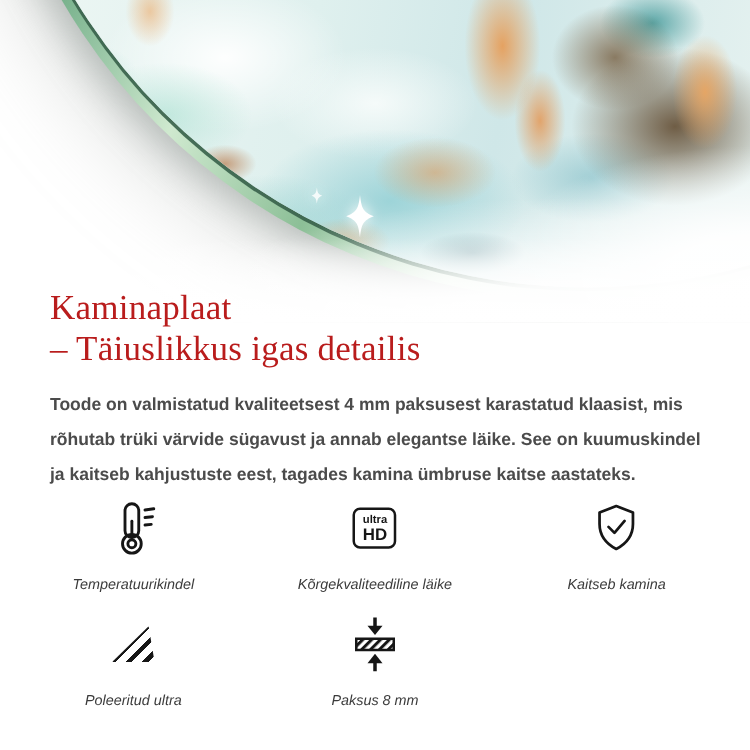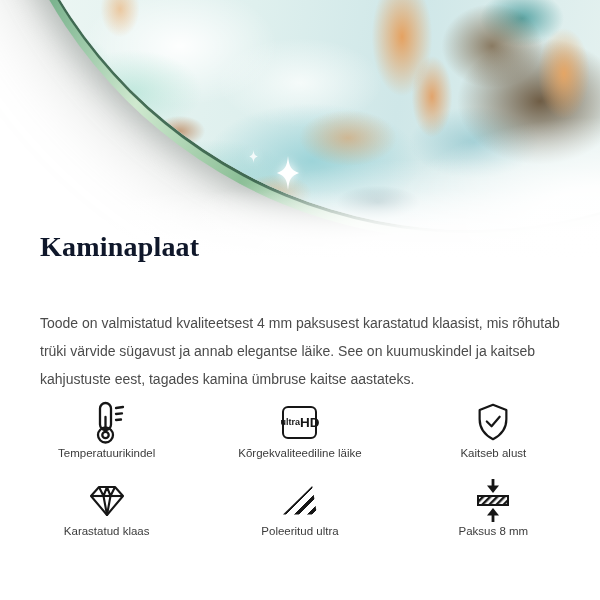--- a/index.html
+++ b/index.html
@@ -60,41 +60,41 @@
       radial-gradient(ellipse 430px 140px at 76% 102%, rgba(255,255,255,0.9) 25%, rgba(255,255,255,0) 75%),
       linear-gradient(to bottom, rgba(255,255,255,0) 74%, rgba(255,255,255,0.85) 93%, #fff 100%);
     pointer-events:none;
   }
   .sparkle { position:absolute; filter:drop-shadow(0 0 5px rgba(255,255,255,0.95)); }
   .sparkle svg { display:block; }
 
   
   .headline {
     position:absolute; left:40px; top:230px;
-    font-family:"Liberation Serif", serif; font-weight:700;
-    font-size:28px; line-height:33px; color:#0f172a; letter-spacing:0.2px;
+    font-family:"Liberation Serif", serif; font-weight:400;
+    font-size:28px; line-height:33px; color:#b91c1c; letter-spacing:0.2px;
   }
   .headline span { display:block; }
   .desc {
     position:absolute; left:40px; top:309px; width:530px;
-    font-size:14px; line-height:28px; color:#4b4b4b;
+    font-size:14px; line-height:28px; color:#4b4b4b;font-weight:bold;
   }
 
   
   .features {
     position:absolute; left:10px; top:398px; width:580px;
     display:grid; grid-template-columns:repeat(3,1fr); row-gap:17px;
   }
   .cell { display:flex; flex-direction:column; align-items:center; }
   .icon-box { height:48px; display:flex; align-items:center; justify-content:center; }
-  .feat-label { margin-top:1px; font-size:11.5px; color:#3b3b3b; }
+  .feat-label { margin-top:16px; font-size:11.5px; color:#3b3b3b;font-style:italic; }
 
   .uhd {
     width:35px; height:33px; border:2.5px solid #161616; border-radius:6px;
-    display:flex; flex-direction:row; align-items:center; justify-content:center;
+    display:flex; flex-direction:column; align-items:center; justify-content:center;
     color:#161616; line-height:1;
   }
   .uhd-top { font-size:9px; font-weight:600; margin-top:1px; }
   .uhd-bottom { font-size:13.5px; font-weight:800; margin-top:1px; }
 
   .stripes {
     width:34px; height:29px;
     background:repeating-linear-gradient(135deg, #161616 0 3.6px, transparent 3.6px 9.2px);
     clip-path:polygon(0% 100%, 86% 2%, 100% 100%);
   }
@@ -121,20 +121,21 @@
     </div>
     <div class="sparkle" style="left:247px; top:150px; opacity:.85;">
       <svg width="13" height="13" viewBox="0 0 40 40">
         <path d="M20 0 C21.5 13 23 16 33 20 C23 24 21.5 27 20 40 C18.5 27 17 24 7 20 C17 16 18.5 13 20 0 Z" fill="#ffffff"></path>
       </svg>
     </div>
   </div>
 
   <h1 class="headline">
     <span>Kaminaplaat</span>
+    <span>– Täiuslikkus igas detailis</span>
   </h1>
 
   <p class="desc">Toode on valmistatud kvaliteetsest 4 mm paksusest karastatud klaasist, mis rõhutab trüki värvide sügavust ja annab elegantse läike. See on kuumuskindel ja kaitseb kahjustuste eest, tagades kamina ümbruse kaitse aastateks.</p>
 
   <div class="features">
 
     <div class="cell">
       <div class="icon-box">
         <svg width="44" height="46" viewBox="0 0 44 46" fill="none" stroke="#161616" stroke-width="2.3" stroke-linecap="round">
           <rect x="15" y="4" width="11" height="27" rx="5.5"></rect>
@@ -159,34 +160,23 @@
       <div class="feat-label">Kõrgekvaliteediline läike</div>
     </div>
 
     <div class="cell">
       <div class="icon-box">
         <svg width="42" height="42" viewBox="0 0 44 44" fill="none" stroke="#161616" stroke-width="2.3" stroke-linecap="round" stroke-linejoin="round">
           <path d="M22 4 L36 9.5 V19 C36 28.5 30.5 35.5 22 40 C13.5 35.5 8 28.5 8 19 V9.5 Z"></path>
           <path d="M15.5 21.5 L20.5 26.5 L29 16.5"></path>
         </svg>
       </div>
-      <div class="feat-label">Kaitseb alust</div>
-    </div>
-
-    <div class="cell">
-      <div class="icon-box">
-        <svg width="44" height="40" viewBox="0 0 44 40" fill="none" stroke="#161616" stroke-width="2.1" stroke-linejoin="round">
-          <path d="M14 7 H30 L38 16 L22 35 L6 16 Z"></path>
-          <path d="M6 16 H38"></path>
-          <path d="M14 7 L18.5 16 L22 7 L25.5 16 L30 7"></path>
-          <path d="M18.5 16 L22 35 L25.5 16"></path>
-        </svg>
-      </div>
-      <div class="feat-label">Karastatud klaas</div>
-    </div>
+      <div class="feat-label">Kaitseb kamina</div>
+    </div>
+
 
     <div class="cell">
       <div class="icon-box">
         <div class="stripes"></div>
       </div>
       <div class="feat-label">Poleeritud ultra</div>
     </div>
 
     <div class="cell">
       <div class="icon-box">

